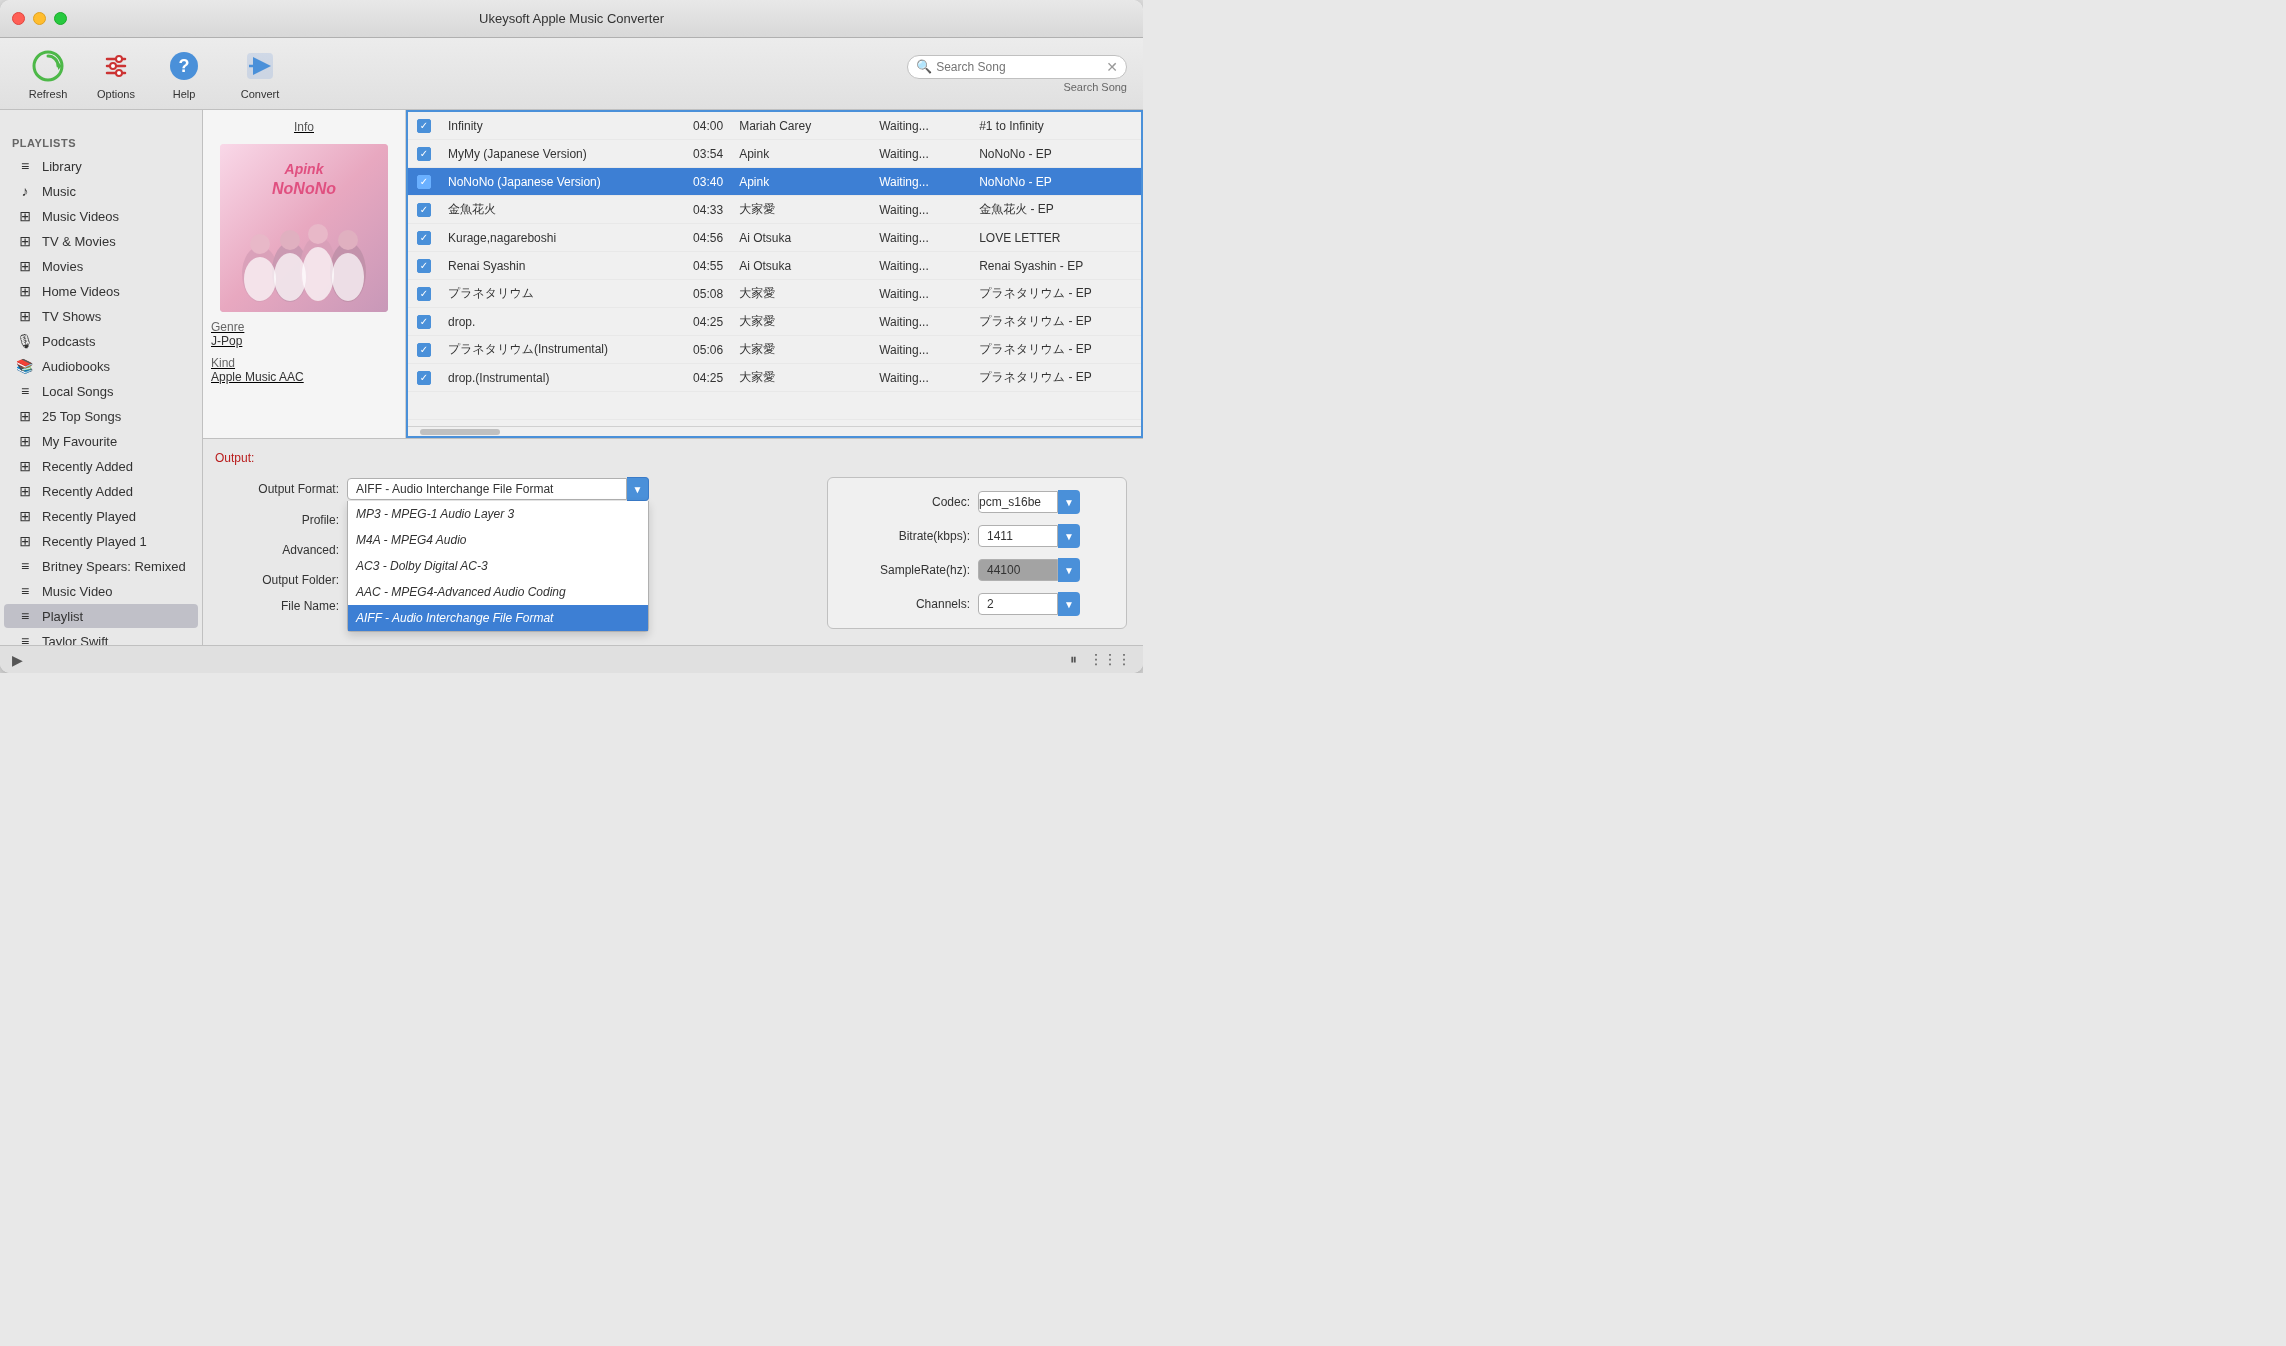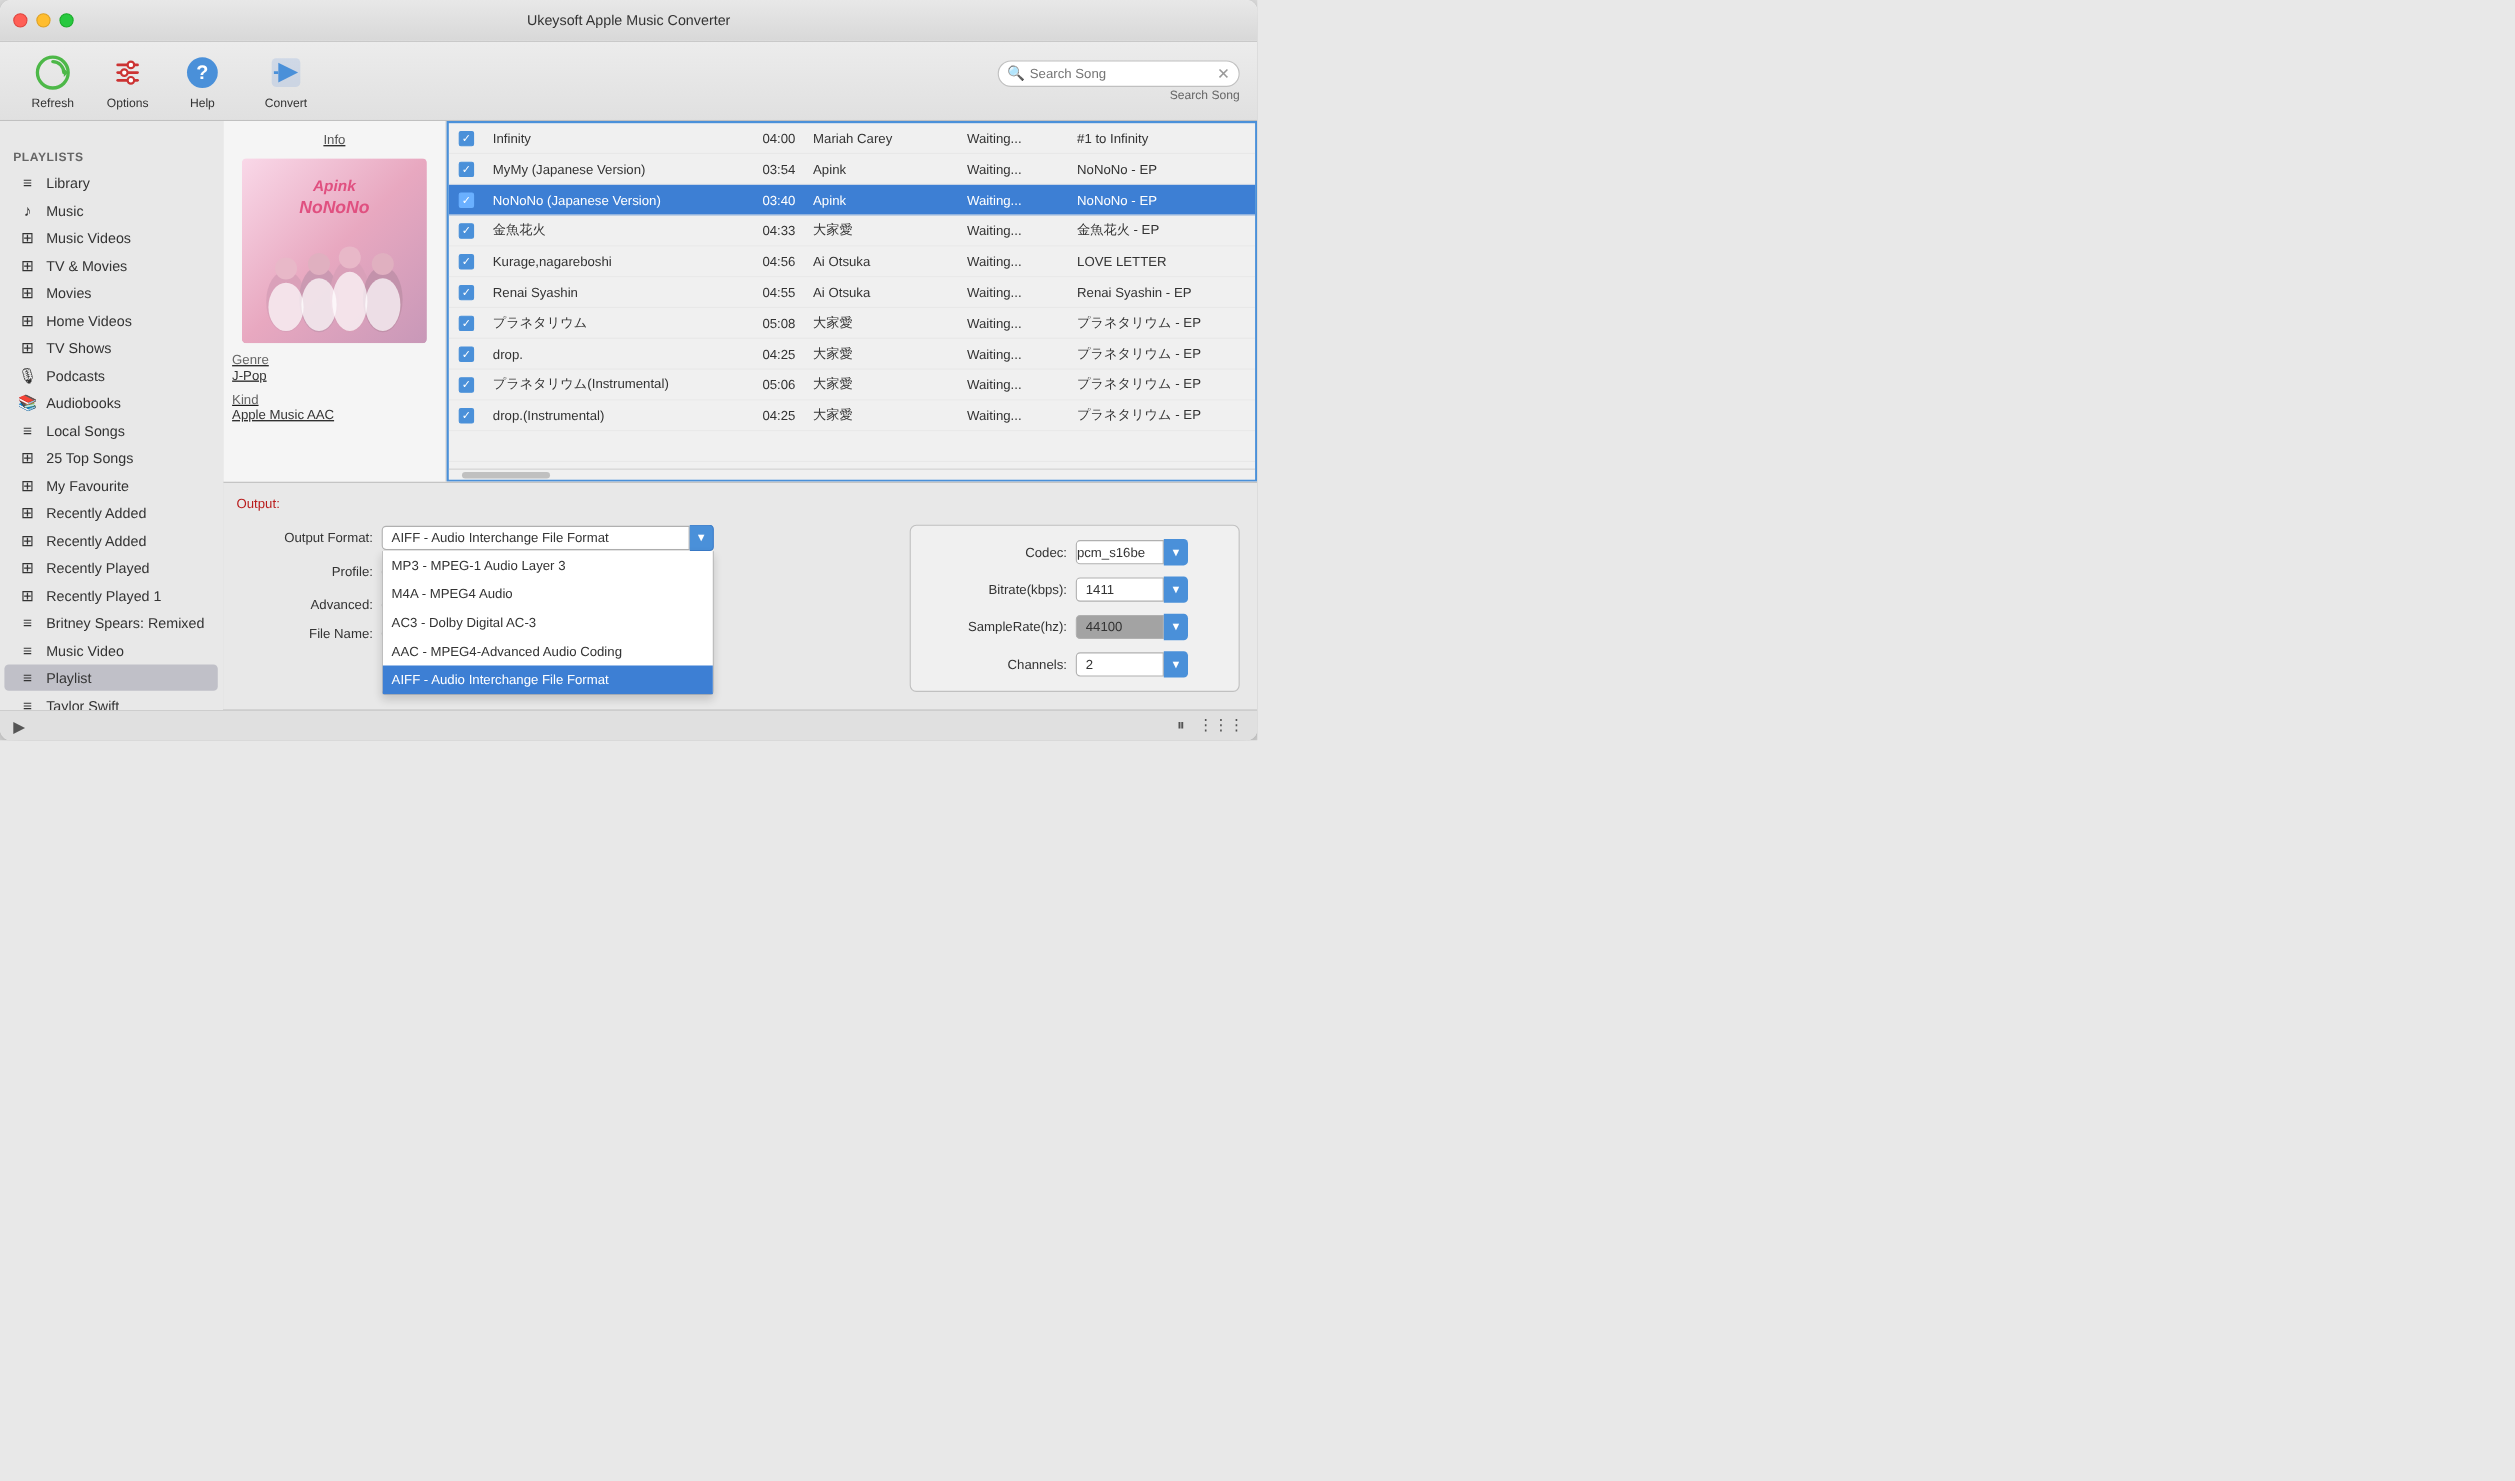--- a/index.html
+++ b/index.html
@@ -265,20 +265,21 @@
       position: absolute;
       top: 100%;
       left: 0;
       right: 0;
       background: white;
       border: 1px solid #b0b0b0;
       border-top: none;
       border-radius: 0 0 4px 4px;
       z-index: 100;
       box-shadow: 0 4px 8px rgba(0,0,0,0.15);
+      font-style: italic;
     }
     .dropdown-option {
       padding: 6px 8px;
       font-size: 12px;
       color: #333;
       cursor: pointer;
     }
     .dropdown-option.selected { background: #3d7fd4; color: white; }
     .right-settings {
       width: 300px;
@@ -723,20 +724,27 @@
 
             <div class="setting-row">
               <span class="setting-label">Advanced:</span>
               <div style="display:flex; align-items:center; gap:4px;">
                 <div style="background:white; border:1px solid #b0b0b0; border-radius:4px; padding:3px 8px; font-size:12px; width:220px; color:#333;"></div>
                 <button style="background:linear-gradient(to bottom,#f5f5f5,#e0e0e0); border:1px solid #b0b0b0; border-radius:4px; padding:3px 8px; font-size:12px; cursor:pointer;">-</button>
                 <button style="background:linear-gradient(to bottom,#f5f5f5,#e0e0e0); border:1px solid #b0b0b0; border-radius:4px; padding:3px 8px; font-size:12px; cursor:pointer;">+</button>
               </div>
             </div>
 
+            <div class="setting-row">
+              <span class="setting-label">Output Folder:</span>
+              <div style="display:flex; align-items:center; gap:4px;">
+                <div style="background:white; border:1px solid #b0b0b0; border-radius:4px; padding:3px 8px; font-size:12px; width:220px; color:#333;"></div>
+                <button class="browse-btn">...</button>
+              </div>
+            </div>
 
             <div class="setting-row">
               <span class="setting-label">File Name:</span>
               <div style="background:white; border:1px solid #b0b0b0; border-radius:4px; padding:3px 8px; font-size:12px; width:254px; color:#333;"></div>
             </div>
           </div>
 
           <div class="right-settings">
             <div class="rs-row">
               <span class="rs-label">Codec:</span>

